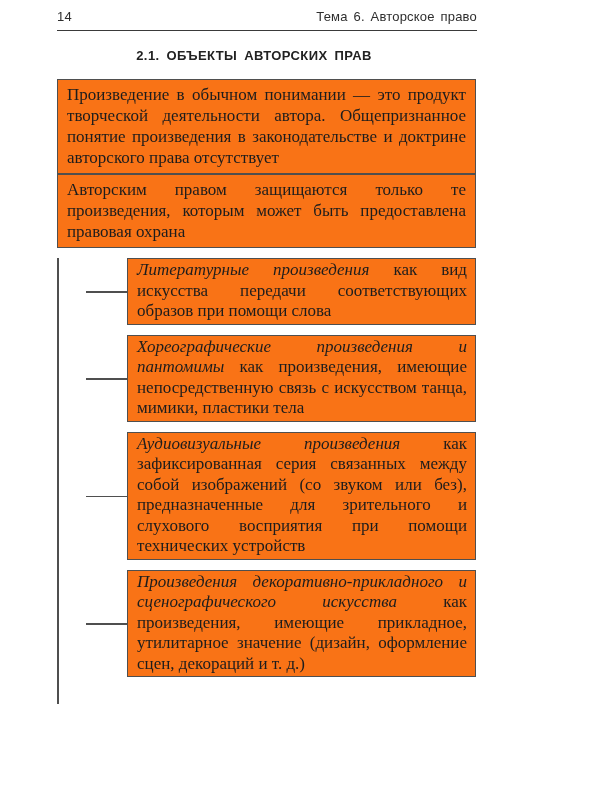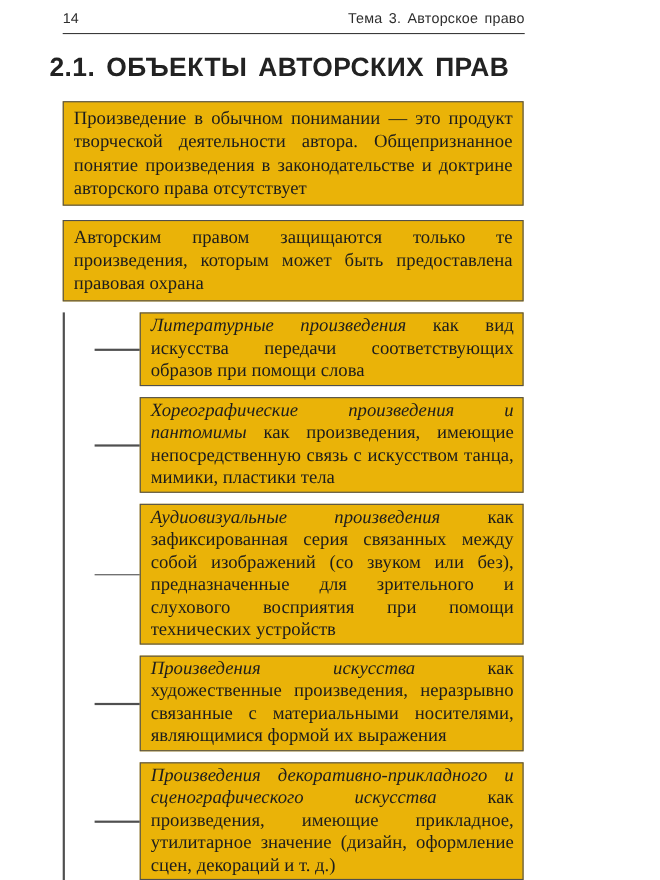--- a/index.html
+++ b/index.html
@@ -29,42 +29,42 @@
     color: #2e2e2e;
     letter-spacing: 0.2px;
     word-spacing: 2px;
   }
   
   .title {
     margin: 17px 40px 0 40px;
     text-align: center;
     font-family: "Liberation Sans", sans-serif;
     font-weight: bold;
-    font-size: 24px;
+    font-size: 13px;
     letter-spacing: 0.4px;
     word-spacing: 3px;
     color: #222222;
   }
   
   .box {
     border: 1.5px solid #4f4f4f;
-    background: #eab308;
+    background: #f97316;
     font-size: 17px;
     text-align: justify;
     box-sizing: border-box;
   }
   .box p { margin: 0; }
   .intro {
     margin-left: 57px;
     margin-right: 32px;
     padding: 4px 9px 5px 9px;
     line-height: 21px;
   }
   .intro-first { margin-top: 16px; }
-  .intro-second { margin-top: 13px; }
+  .intro-second { }
   
   .tree {
     position: relative;
     margin: 0 32px 0 57px;
     padding-bottom: 2px;
     padding-left: 29px;
   }
   .trunk {
     position: absolute;
     left: 0;
@@ -93,21 +93,21 @@
   }
   .child .term { font-style: italic; }
 </style>
 </head>
 <body>
 
 <div class="page">
 
   <div class="pagehead">
     <span>14</span>
-    <span>Тема 3. Авторское право</span>
+    <span>Тема 6. Авторское право</span>
   </div>
 
   <div class="title">2.1. ОБЪЕКТЫ АВТОРСКИХ ПРАВ</div>
 
   <div class="box intro intro-first">
     <p>Произведение в обычном понимании — это продукт творческой деятельности автора. Общепризнанное понятие произведения в законодательстве и доктрине авторского права отсутствует</p>
   </div>
 
   <div class="box intro intro-second">
     <p>Авторским правом защищаются только те произведения, которым может быть предоставлена правовая охрана</p>
@@ -129,25 +129,20 @@
       </div>
     </div>
 
 
     <div class="branch">
       <div class="box child">
         <p><span class="term">Аудиовизуальные произведения</span> <span>как зафиксированная серия связанных между собой изображений (со звуком или без), предназначенные для зрительного и слухового восприятия при помощи технических устройств</span></p>
       </div>
     </div>
 
-    <div class="branch">
-      <div class="box child">
-        <p><span class="term">Произведения искусства</span> <span>как художественные произведения, неразрывно связанные с материальными носителями, являющимися формой их выражения</span></p>
-      </div>
-    </div>
 
     <div class="branch">
       <div class="box child">
         <p><span class="term">Произведения декоративно-прикладного и сценографического искусства</span> <span>как произведения, имеющие прикладное, утилитарное значение (дизайн, оформление сцен, декораций и т. д.)</span></p>
       </div>
     </div>
 
   </div>
 
 </div>

